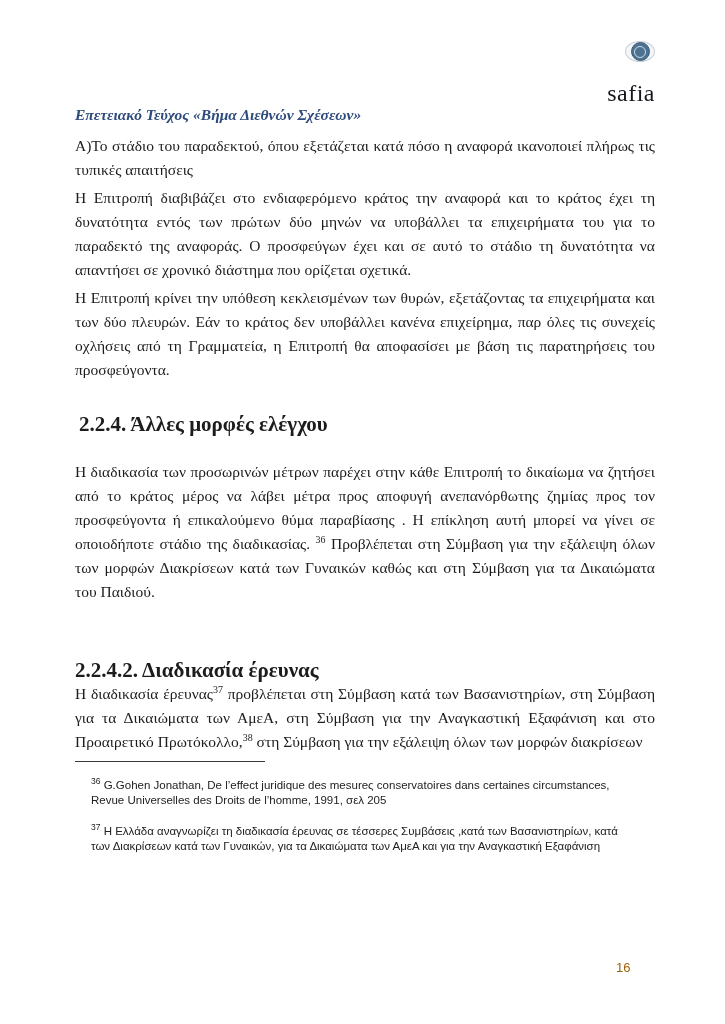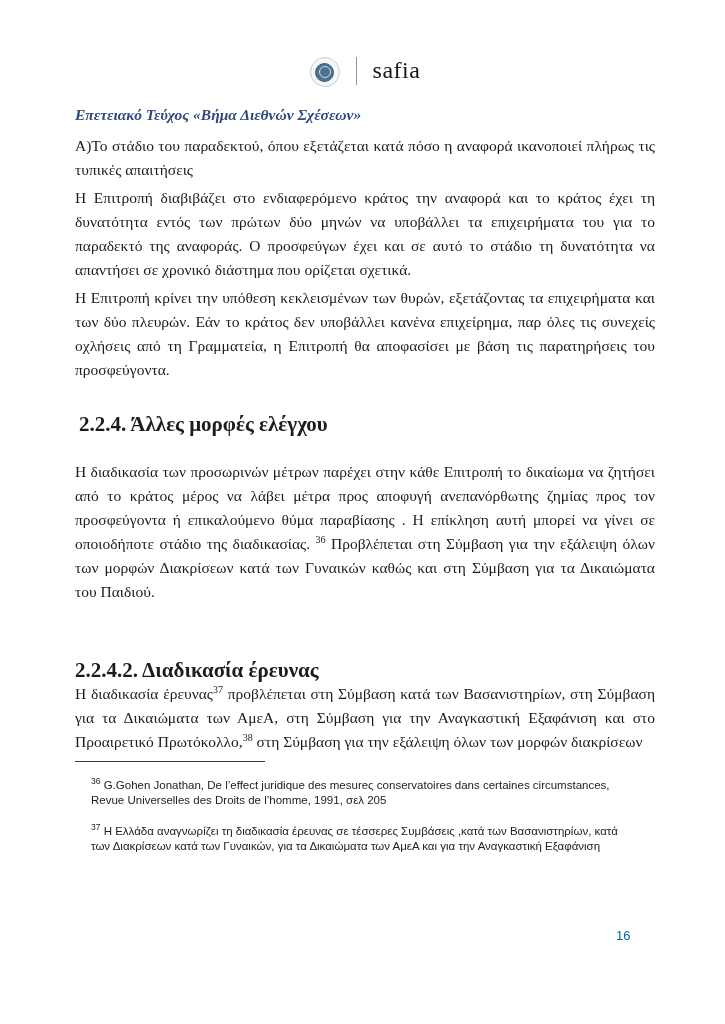--- a/index.html
+++ b/index.html
@@ -17,23 +17,24 @@
     padding: 57px 70px 0 75px;
     font-family: "Liberation Serif", serif;
     color: #1c1c1c;
     overflow: hidden;
   }
 
   
   .logo-row {
     display: flex;
     justify-content: center;
-    align-items: flex-start;
-    gap: 16px;
+    align-items: flex-end;
+    gap: 9px;
     height: 34px;
+    flex-direction: column;
   }
   .seal {
     width: 30px;
     height: 30px;
     border-radius: 50%;
     background: #f4f6f8;
     border: 1px solid #c6cfd7;
     display: flex;
     align-items: center;
     justify-content: center;
@@ -123,25 +124,25 @@
   .footnote { margin: 16px; }
   .footnote sup {
     font-size: 8.5px;
     line-height: 0;
     vertical-align: super;
   }
 
   
   .page-number {
     position: absolute;
-    top: 928px;
+    top: 960px;
     left: 616px;
     font-family: "Liberation Sans", sans-serif;
     font-size: 13px;
-    color: #0369a1;
+    color: #a16207;
   }
 </style>
 </head>
 <body>
 
 <div class="page">
 
   <div class="logo-row">
     <span class="seal">
       <span class="seal-core">

